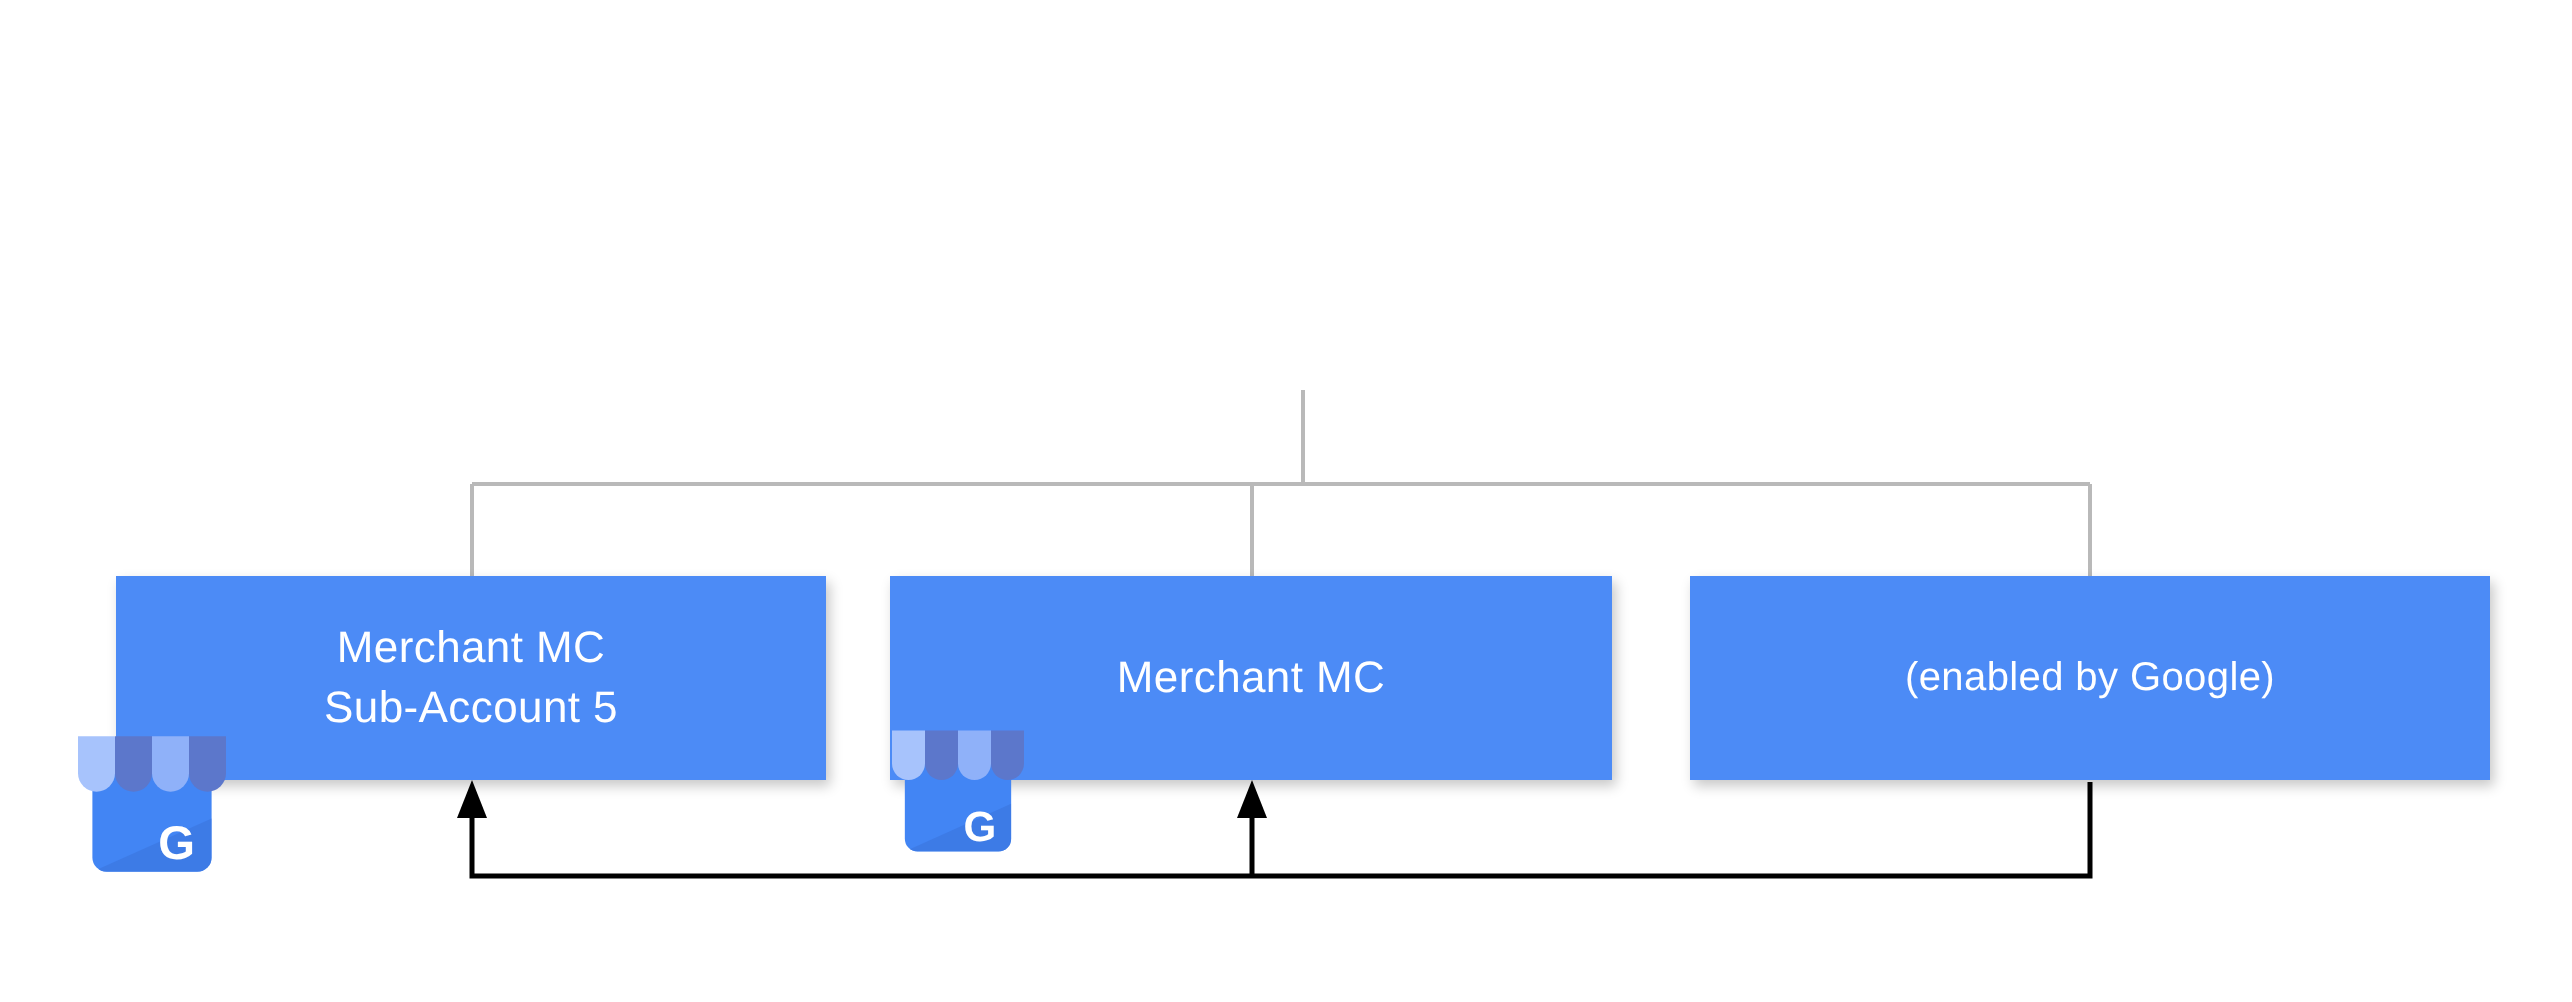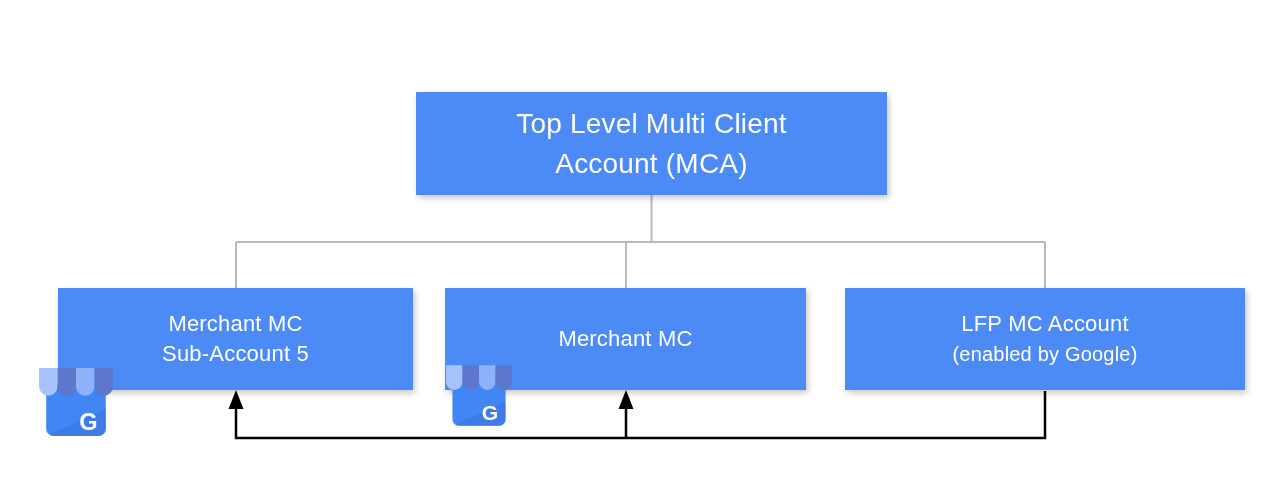--- a/index.html
+++ b/index.html
@@ -40,36 +40,31 @@
 
   <svg class="wires" viewBox="0 0 1286 501" xmlns="http://www.w3.org/2000/svg">
 
     <path d="M651.5,195 V242 M236,242 H1045 M236,242 V288 M626,242 V288 M1045,242 V288" fill="none" style="stroke:var(--tree-line,#b9b9b9)" stroke-width="2"></path>
 
     <path d="M1045,391 V438 H236 V408 M626,438 V408" fill="none" style="stroke:var(--flow-line,#000)" stroke-width="2.5"></path>
     <polygon points="236,390 228.5,409 243.5,409" style="fill:var(--flow-line,#000)"></polygon>
     <polygon points="626,390 618.5,409 633.5,409" style="fill:var(--flow-line,#000)"></polygon>
   </svg>
 
-  <div class="node node-mca">
-    <span>Top Level Multi Client</span>
-    <span>Account (MCA)</span>
-  </div>
 
   <div class="node node-sub1">
     <span>Merchant MC</span>
     <span>Sub-Account 5</span>
   </div>
 
   <div class="node node-sub2">
     <span>Merchant MC</span>
   </div>
 
   <div class="node node-lfp">
-    <span>LFP MC Account</span>
     <span class="small">(enabled by Google)</span>
   </div>
 
   <span class="gmb gmb1">
       <svg viewBox="0 0 72 66" xmlns="http://www.w3.org/2000/svg">
     <defs>
           <clipPath id="gmbclip0">
             <rect x="7" y="16" width="58" height="50" rx="7"></rect>
           </clipPath>
         </defs>

